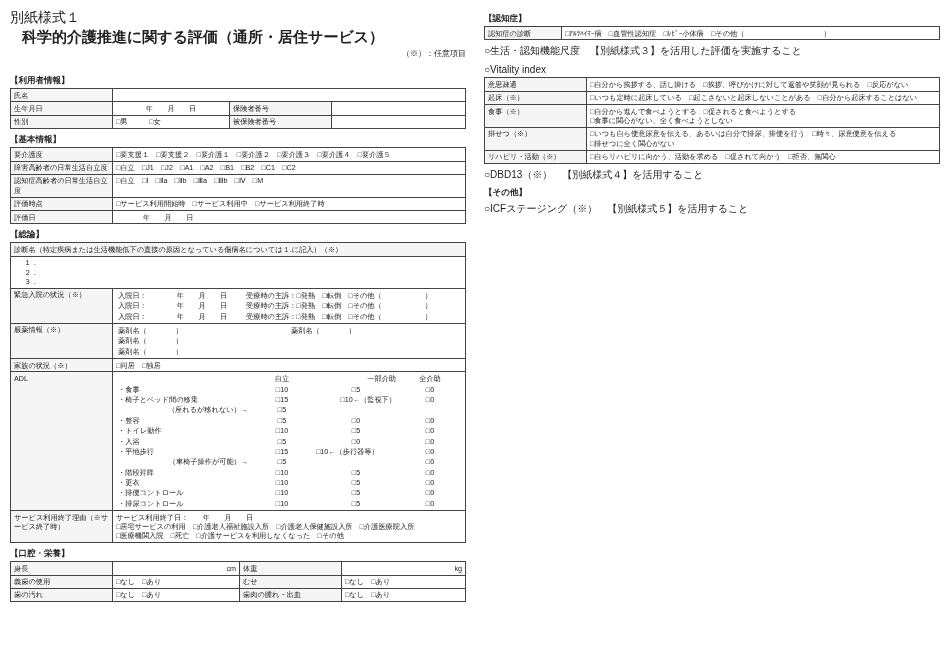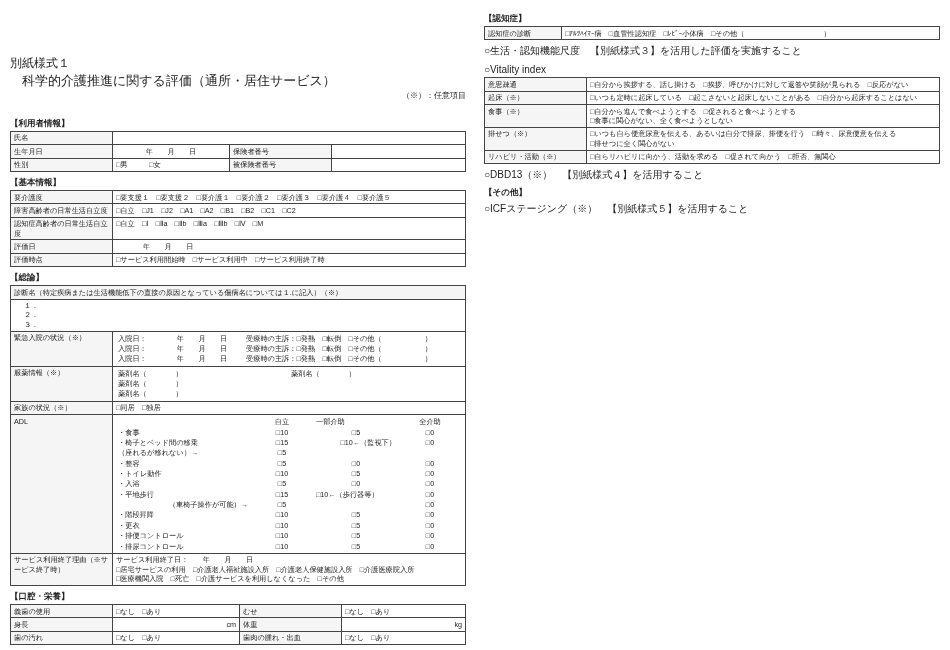--- a/index.html
+++ b/index.html
@@ -1,19 +1,19 @@
 <!DOCTYPE html>
 <html><head>
 <meta charset="utf-8">
 <style>
   body { margin:0; padding:0; background:#fff; font-family:"Meiryo","MS Gothic",sans-serif; color:#222; }
   .page { width:950px; height:650px; display:flex; padding:8px 10px; box-sizing:border-box; gap:18px; }
   .col { flex:1; font-size:7.3px; line-height:1.3; }
-  .formno { font-size:12px;margin-top:48px; }
-  .title { font-size:13px; font-weight:normal; margin:1px 0 2px 12px; }
+  .formno { font-size:14px; }
+  .title { font-size:15px; font-weight:bold; margin:1px 0 2px 12px; }
   .optnote { font-size:8px; text-align:right; margin-bottom:16px; }
   .sec { font-weight:bold; font-size:8.5px; margin:5px 0 2px 0; }
   table { border-collapse:collapse; width:100%; }
   td,th { border:1px solid #444; padding:1.5px 3px; text-align:left; font-weight:normal; vertical-align:top; font-size:7.2px; }
   .hdr { background:#f5f5f5; width:95px; }
   .hdr2 { background:#f5f5f5; }
   .nb td, .nb th { border:none; }
   .adlgrid td { border:none; padding:0.5px 2px; }
   .noteline { font-size:10px; margin:4px 0 6px 0; }
 </style>
@@ -58,26 +58,26 @@
           </tr>
     <tr>
             <td class="hdr">障害高齢者の日常生活自立度</td>
             <td>□自立　□J1　□J2　□A1　□A2　□B1　□B2　□C1　□C2</td>
           </tr>
     <tr>
             <td class="hdr">認知症高齢者の日常生活自立度</td>
             <td>□自立　□Ⅰ　□Ⅱa　□Ⅱb　□Ⅲa　□Ⅲb　□Ⅳ　□M</td>
           </tr>
     <tr>
+            <td class="hdr">評価時点</td>
+            <td>□サービス利用開始時　□サービス利用中　□サービス利用終了時</td>
+          </tr>
+    <tr>
             <td class="hdr">評価日</td>
             <td style="padding-left:30px">年　　月　　日</td>
-          </tr>
-    <tr>
-            <td class="hdr">評価時点</td>
-            <td>□サービス利用開始時　□サービス利用中　□サービス利用終了時</td>
           </tr>
   </tbody>
       </table>
 
   <div class="sec">【総論】</div>
   <table>
     <tbody>
           <tr>
             <td colspan="2" class="hdr2">診断名（特定疾病または生活機能低下の直接の原因となっている傷病名については１.に記入）（※）</td>
           </tr>
@@ -138,37 +138,37 @@
             <td>□同居　□独居</td>
           </tr>
     <tr>
             <td class="hdr">ADL</td>
     <td>
       <table class="nb adlgrid" style="width:100%">
         <tbody>
                   <tr>
                     <td style="width:130px"></td>
                     <td style="width:60px;text-align:center">自立</td>
-                    <td style="width:80px;text-align:left">一部介助</td>
+                    <td style="width:80px;text-align:right">一部介助</td>
                     <td style="text-align:center">全介助</td>
                   </tr>
         <tr>
                     <td>・食事</td>
                     <td style="text-align:center">□10</td>
                     <td style="text-align:center">□5</td>
                     <td style="text-align:center">□0</td>
                   </tr>
         <tr>
                     <td>・椅子とベッド間の移乗</td>
                     <td style="text-align:center">□15</td>
                     <td style="text-align:right">□10←（監視下）</td>
                     <td style="text-align:center">□0</td>
                   </tr>
         <tr>
-                    <td style="">（座れるが移れない）→</td>
+                    <td style="text-align:right">（座れるが移れない）→</td>
                     <td style="text-align:center">□5</td>
                     <td></td>
                     <td></td>
                   </tr>
         <tr>
                     <td>・整容</td>
                     <td style="text-align:center">□5</td>
                     <td style="text-align:center">□0</td>
                     <td style="text-align:center">□0</td>
                   </tr>
@@ -232,32 +232,32 @@
 □医療機関入院　□死亡　□介護サービスを利用しなくなった　□その他</div>
     </td>
           </tr>
   </tbody>
       </table>
 
   <div class="sec">【口腔・栄養】</div>
   <table>
     <tbody>
           <tr>
+            <td class="hdr" style="width:55px">身長</td>
+            <td style="text-align:right;width:120px">cm</td>
+        <td class="hdr" style="width:70px">体重</td>
+            <td style="text-align:right">kg</td>
+          </tr>
+    <tr>
             <td class="hdr">義歯の使用</td>
             <td>□なし　□あり</td>
         <td class="hdr">むせ</td>
             <td>□なし　□あり</td>
           </tr>
     <tr>
-            <td class="hdr" style="width:55px">身長</td>
-            <td style="text-align:right;width:120px">cm</td>
-        <td class="hdr" style="width:70px">体重</td>
-            <td style="text-align:right">kg</td>
-          </tr>
-    <tr>
             <td class="hdr">歯の汚れ</td>
             <td>□なし　□あり</td>
         <td class="hdr">歯肉の腫れ・出血</td>
             <td>□なし　□あり</td>
           </tr>
   </tbody>
       </table>
 </div>
 
 <div class="col">

